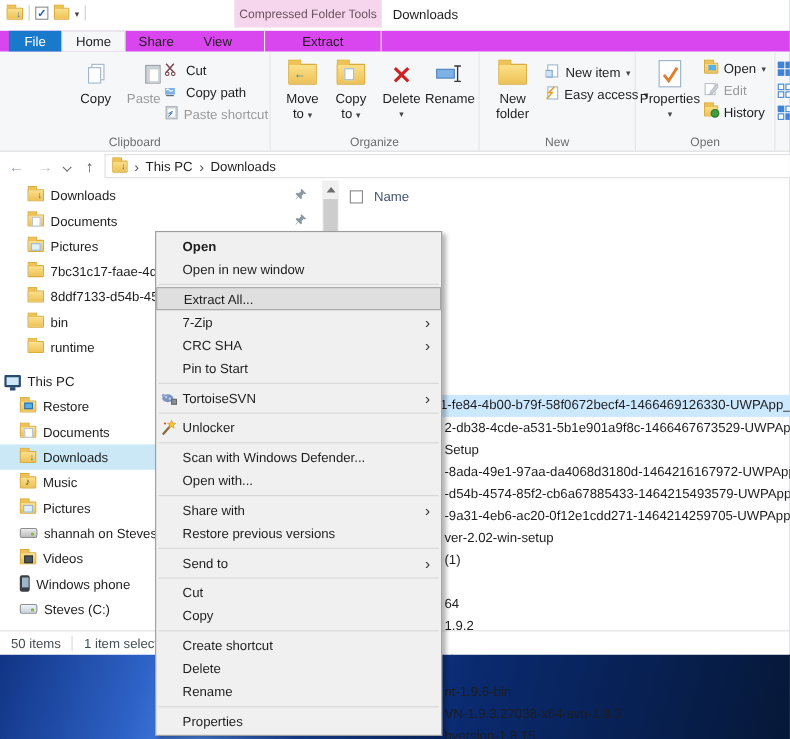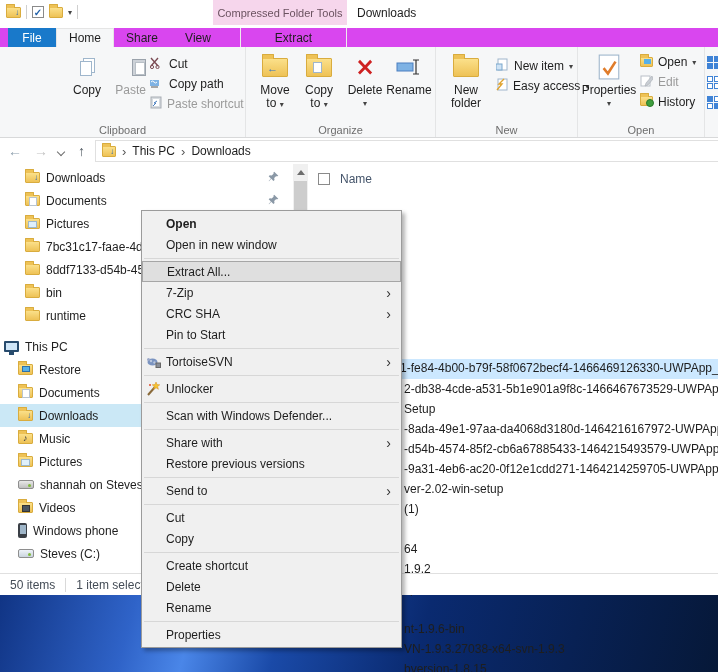--- a/index.html
+++ b/index.html
@@ -548,20 +548,21 @@
   <div class="mi">
     <span class="mic"><svg width="15" height="15" viewBox="0 0 15 15">
           <line x1="2" y1="14" x2="9" y2="6" stroke="#8a6a3a" stroke-width="2"></line>
           <path d="M10 1l1 2.6 2.8.2-2.2 1.8.8 2.7-2.4-1.6-2.4 1.6.8-2.7L6.2 3.8 9 3.6z" fill="#f4c430" stroke="#d98a1a" stroke-width=".5"></path>
           <circle cx="4" cy="4" r="1" fill="#e04a2a"></circle>
         </svg></span>
     <span>Unlocker</span>
   </div>
   <div class="msep"></div>
   <div class="mi">Scan with Windows Defender...</div>
+  <div class="mi">Open with...</div>
   <div class="msep"></div>
   <div class="mi">
       <span>Share with</span>
       <span class="subarrow">›</span>
     </div>
   <div class="mi">Restore previous versions</div>
   <div class="msep"></div>
   <div class="mi">
       <span>Send to</span>
       <span class="subarrow">›</span>

